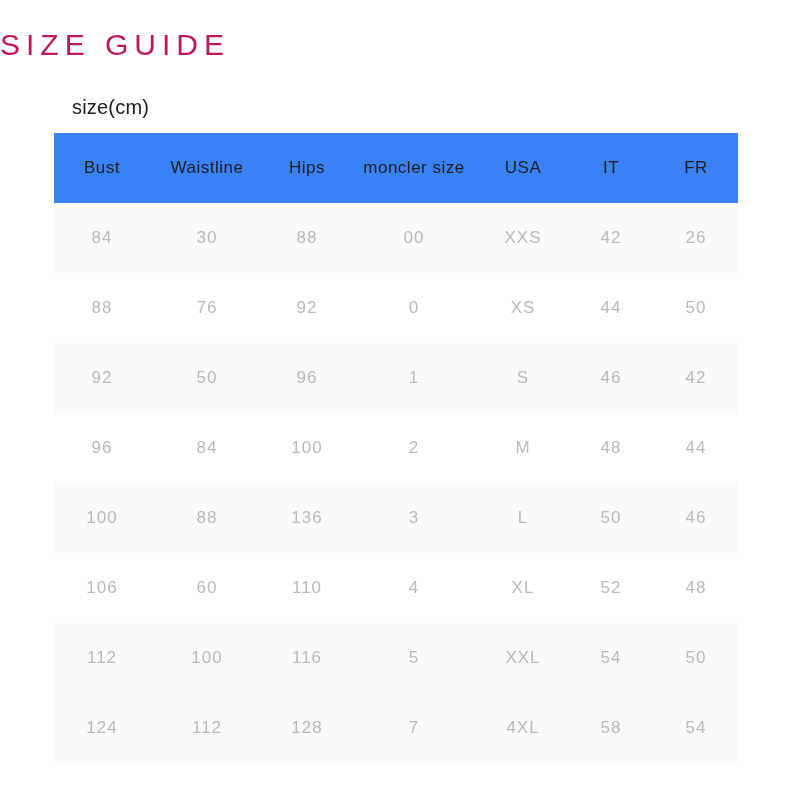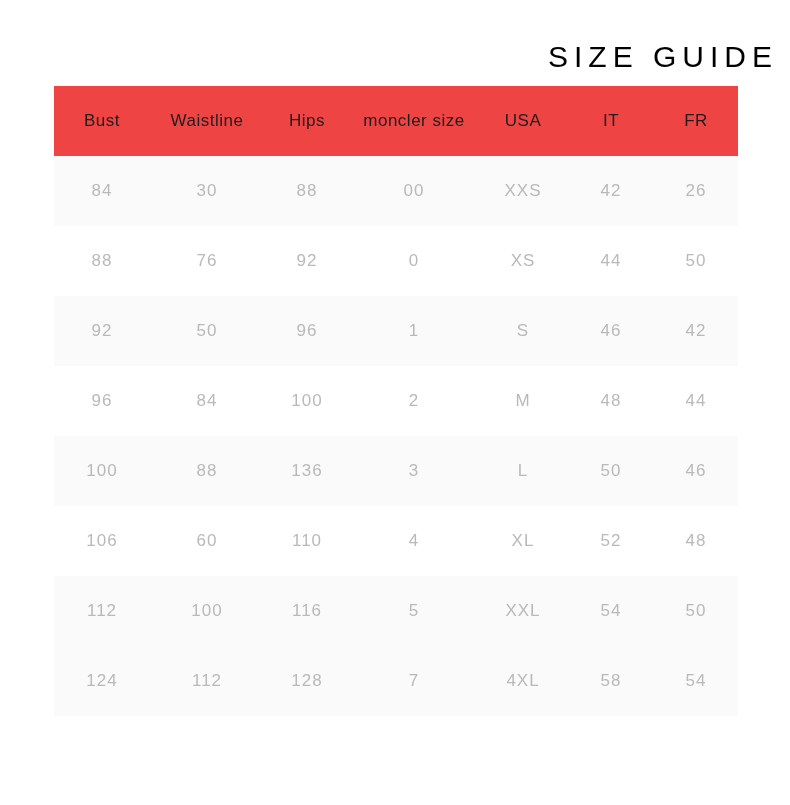--- a/index.html
+++ b/index.html
@@ -15,28 +15,28 @@
     overflow: hidden;
   }
   .page {
     position: relative;
     width: 790px;
     height: 805px;
     background: #ffffff;
     box-sizing: border-box;
   }
   .page-title {
-    text-align: right;
+    text-align: left;
     font-size: 30px;
     letter-spacing: 6px;
-    color: #000000;
+    color: #be185d;
     font-weight: 400;
     padding-top: 28px;
     padding-bottom: 0;
-    margin: 12px;
+    margin: 0;
     font-family: "Liberation Sans", sans-serif;
   }
   .unit-label {
     margin: 34px 0 14px 72px;
     font-size: 20px;
     color: #1d1d1d;
     font-weight: 400;
     letter-spacing: 0.2px;
   }
   .table-wrap {
@@ -48,21 +48,21 @@
     width: 684px;
     table-layout: fixed;
   }
   table.size-table th,
   table.size-table td {
     text-align: center;
     font-weight: 400;
     border: none;
   }
   table.size-table thead th {
-    background: #ef4444;
+    background: #3b82f6;
     color: #1d1d1d;
     font-size: 17px;
     height: 68px;
     letter-spacing: 0.5px;
   }
   table.size-table tbody td {
     font-size: 17px;
     color: #b9b9b9;
     height: 68px;
     letter-spacing: 1px;
@@ -82,20 +82,21 @@
   col.c5 { width: 86px; }
   col.c6 { width: 84px; }
 </style>
 </head>
 <body>
 
 <div class="page">
 
   <h1 class="page-title">SIZE GUIDE</h1>
 
+  <div class="unit-label">size(cm)</div>
 
   <div class="table-wrap">
     <table class="size-table">
       <colgroup>
         <col class="c0">
           <col class="c1">
           <col class="c2">
           <col class="c3">
           <col class="c4">
           <col class="c5">

